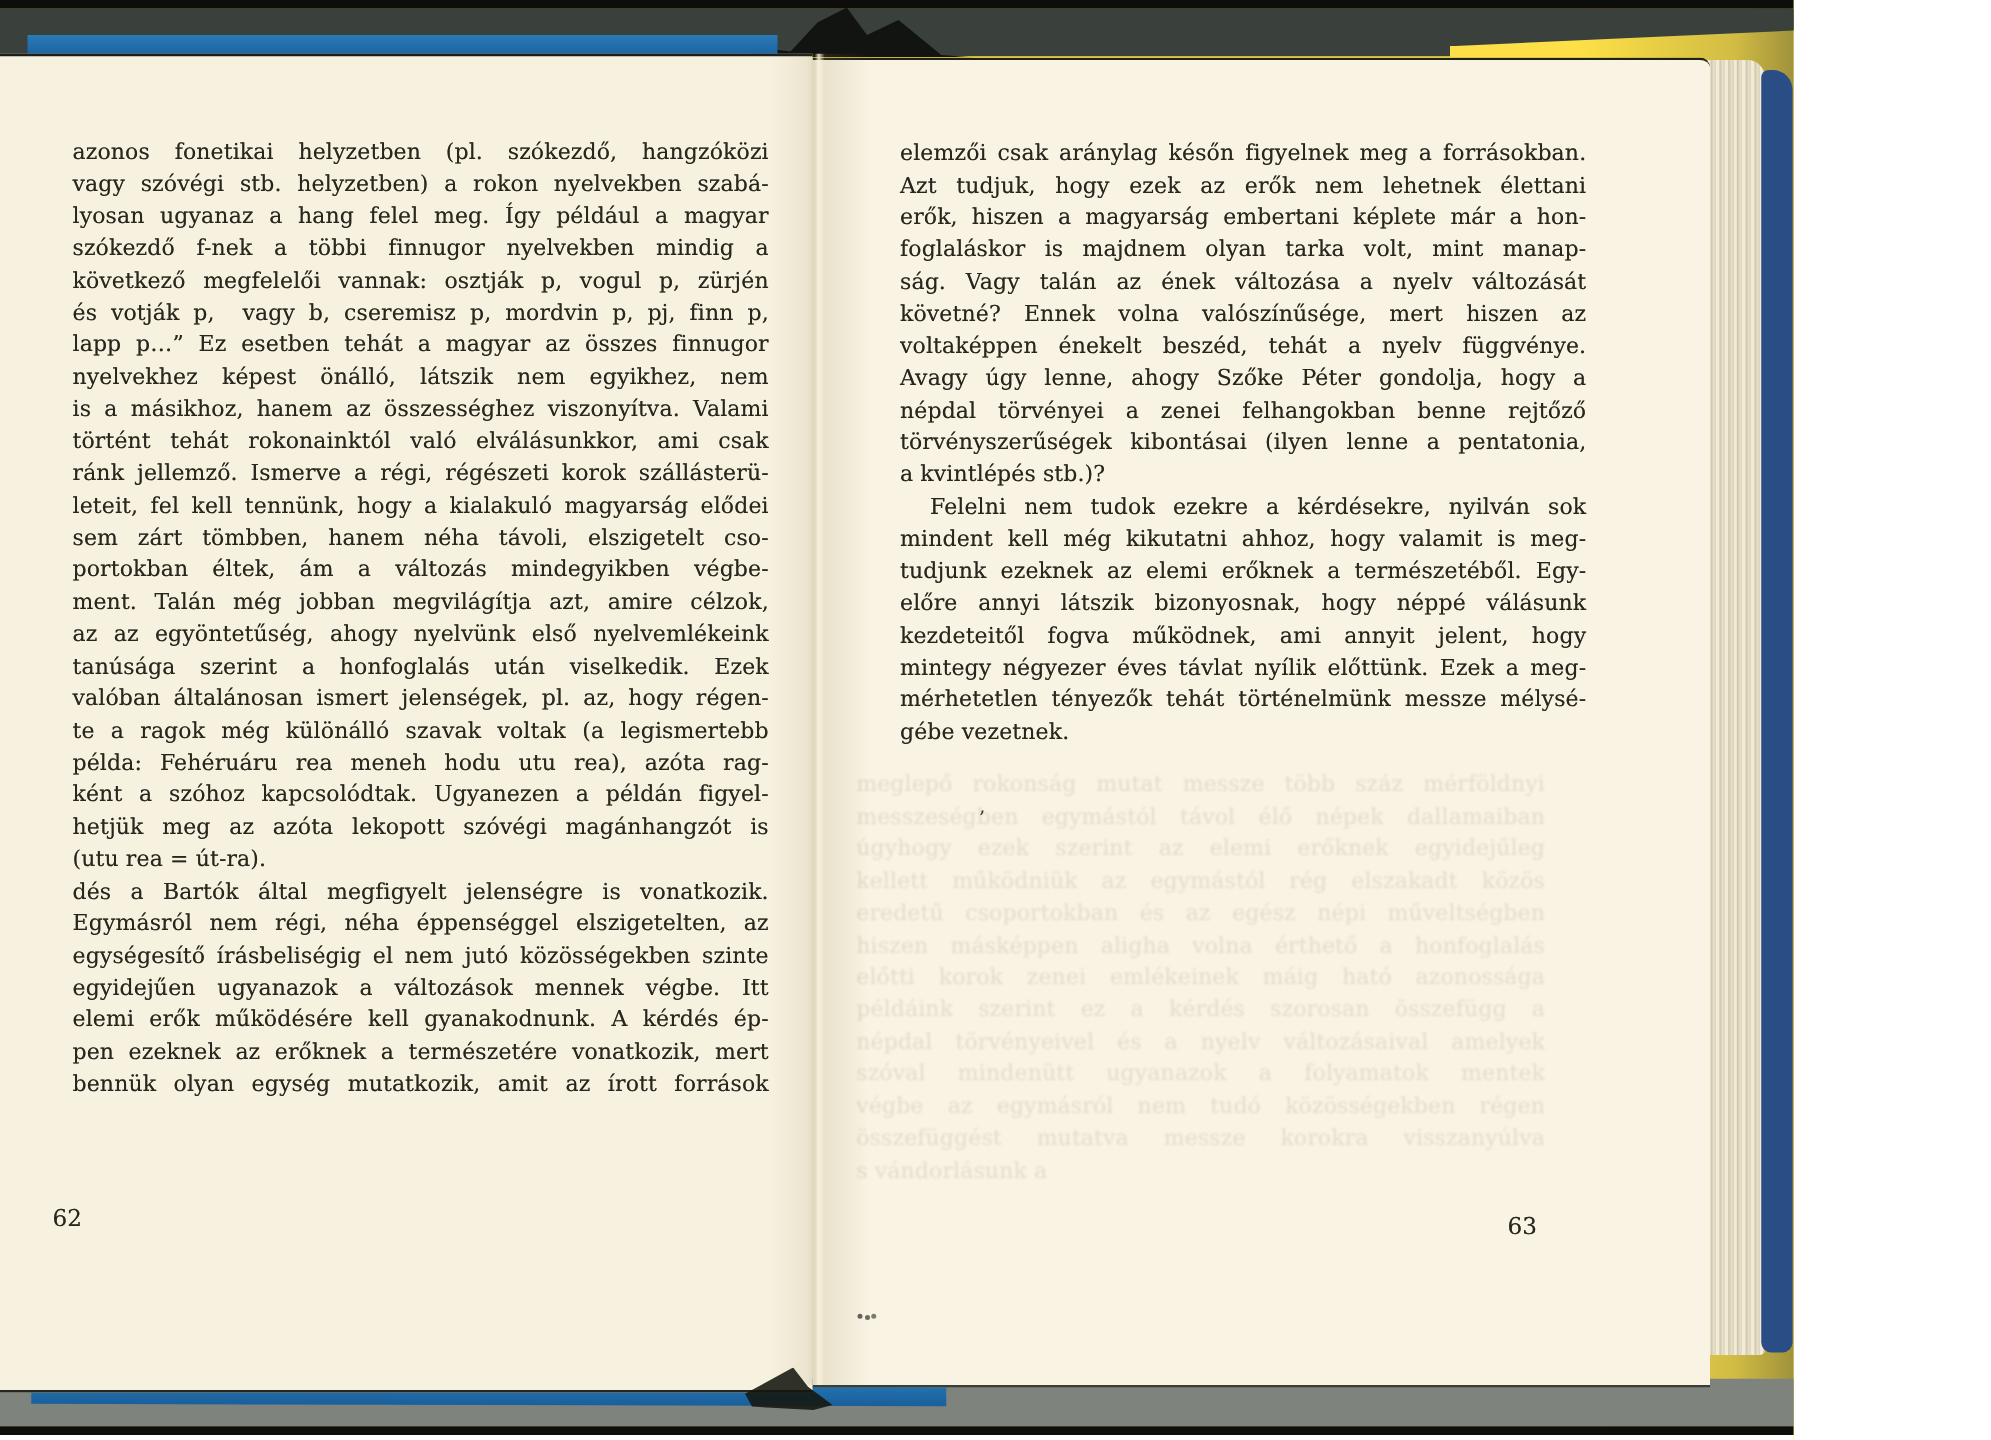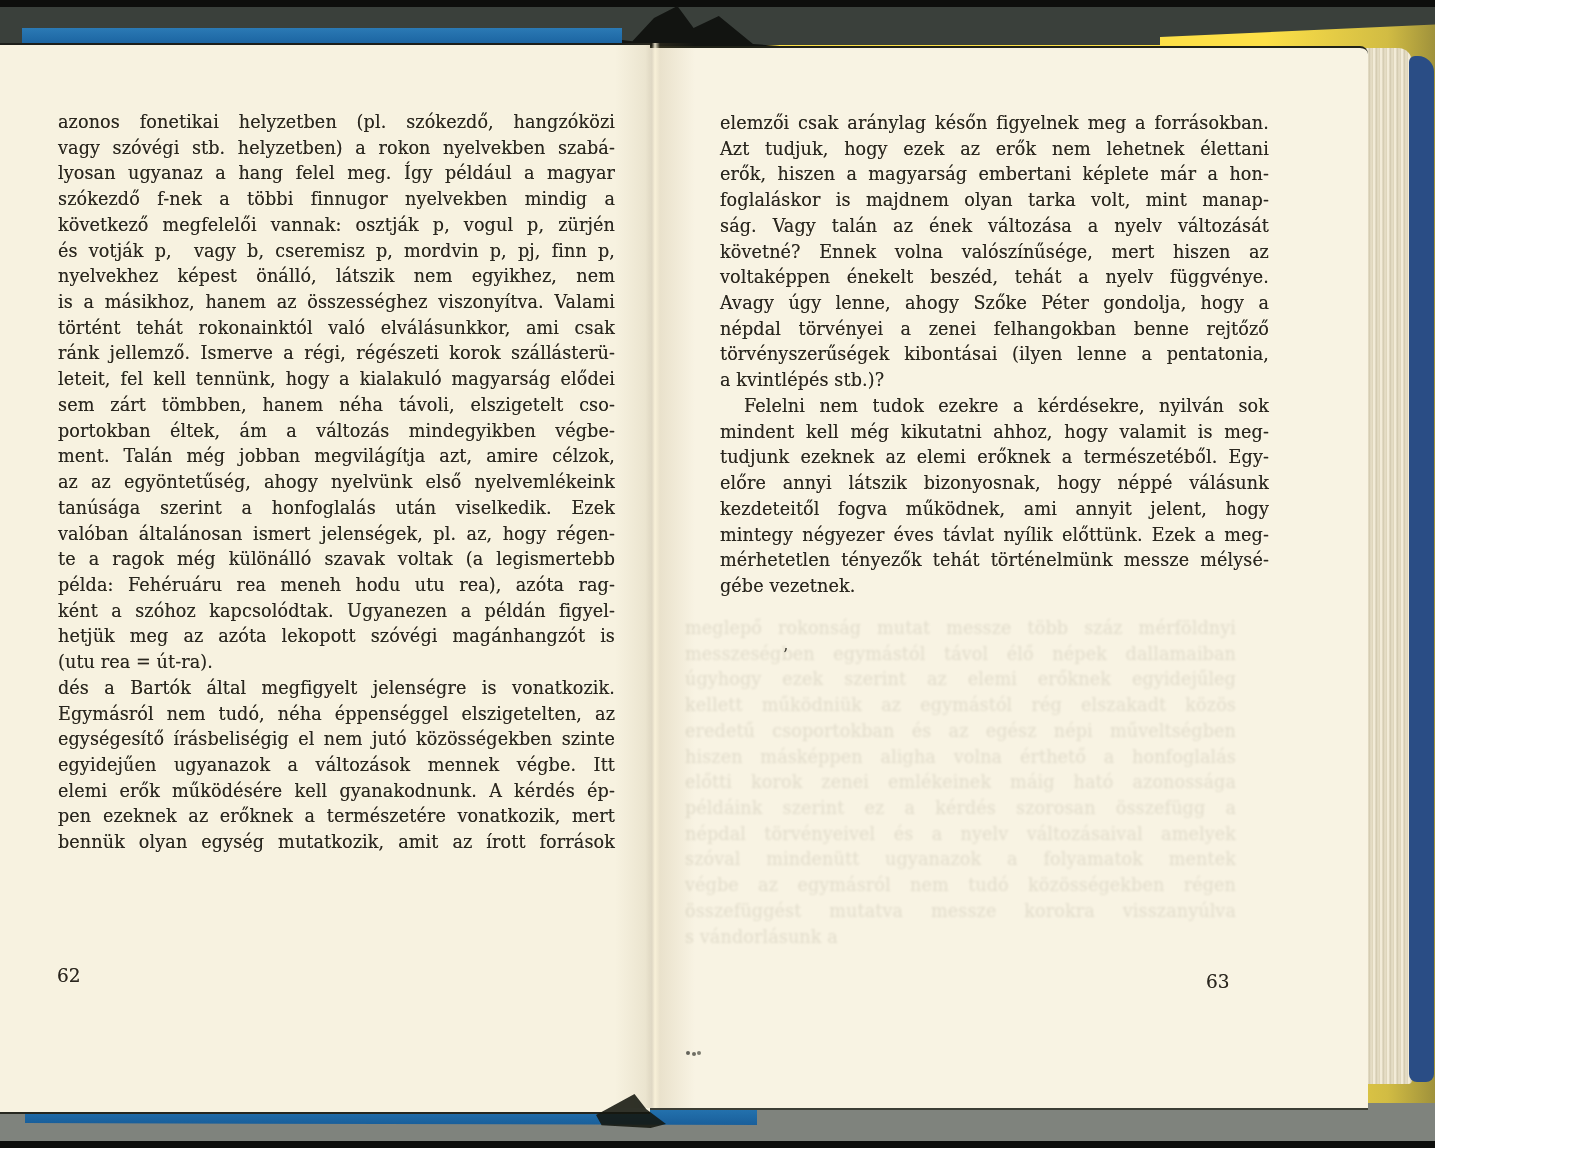--- a/index.html
+++ b/index.html
@@ -50,21 +50,21 @@
     letter-spacing:.1px;text-shadow:0 0 .4px rgba(40,35,25,.55);}
   .text-left{left:58px;top:110px;width:557px;}
   .text-right{left:701px;top:111px;width:549px;margin-left:19px;}
   .tline{text-align:justify;text-align-last:justify;white-space:pre-wrap;}
   .tline.nojust{text-align-last:left;}
   .tline.indent{text-indent:24px;}
   .ghost{left:685px;top:616px;width:551px;color:#6b654c;opacity:.16;filter:blur(.8px);
     text-shadow:none;z-index:3;}
   .page-number{position:absolute;z-index:4;font-size:18.5px;color:#2a261e;
     text-shadow:0 0 .4px rgba(40,35,25,.5);}
-  .pn-left{left:57px;top:965px;}
+  .pn-left{left:42px;top:965px;}
   .pn-right{left:1206px;top:971px;}
 
   
   .ink-speck{position:absolute;left:686px;top:1051px;width:4px;height:4px;border-radius:50%;
     background:#4a4a43;box-shadow:6px 1px 0 #55554c,11px 0 0 #67675c;opacity:.85;z-index:5;}
   .stray-mark{position:absolute;left:783px;top:645px;font-size:16px;color:#3a372e;z-index:4;}
 </style>
 </head>
 <body>
 
@@ -91,38 +91,39 @@
   <div class="gutter-shade"></div>
   <div class="bottom-gutter-wedge"></div>
 
   <div class="textblock text-left">
       <div class="tline">azonos fonetikai helyzetben (pl. szókezdő, hangzóközi</div>
       <div class="tline">vagy szóvégi stb. helyzetben) a rokon nyelvekben szabá-</div>
       <div class="tline">lyosan ugyanaz a hang felel meg. Így például a magyar</div>
       <div class="tline">szókezdő f-nek a többi finnugor nyelvekben mindig a</div>
       <div class="tline">következő megfelelői vannak: osztják p, vogul p, zürjén</div>
       <div class="tline">és votják p,  vagy b, cseremisz p, mordvin p, pj, finn p,</div>
+      <div class="tline">lapp p…” Ez esetben tehát a magyar az összes finnugor</div>
       <div class="tline">nyelvekhez képest önálló, látszik nem egyikhez, nem</div>
       <div class="tline">is a másikhoz, hanem az összességhez viszonyítva. Valami</div>
       <div class="tline">történt tehát rokonainktól való elválásunkkor, ami csak</div>
       <div class="tline">ránk jellemző. Ismerve a régi, régészeti korok szállásterü-</div>
       <div class="tline">leteit, fel kell tennünk, hogy a kialakuló magyarság elődei</div>
       <div class="tline">sem zárt tömbben, hanem néha távoli, elszigetelt cso-</div>
       <div class="tline">portokban éltek, ám a változás mindegyikben végbe-</div>
       <div class="tline">ment. Talán még jobban megvilágítja azt, amire célzok,</div>
       <div class="tline">az az egyöntetűség, ahogy nyelvünk első nyelvemlékeink</div>
       <div class="tline">tanúsága szerint a honfoglalás után viselkedik. Ezek</div>
       <div class="tline">valóban általánosan ismert jelenségek, pl. az, hogy régen-</div>
       <div class="tline">te a ragok még különálló szavak voltak (a legismertebb</div>
       <div class="tline">példa: Fehéruáru rea meneh hodu utu rea), azóta rag-</div>
       <div class="tline">ként a szóhoz kapcsolódtak. Ugyanezen a példán figyel-</div>
       <div class="tline">hetjük meg az azóta lekopott szóvégi magánhangzót is</div>
       <div class="tline nojust">(utu rea = út-ra).</div>
       <div class="tline">dés a Bartók által megfigyelt jelenségre is vonatkozik.</div>
-      <div class="tline">Egymásról nem tudó, néha éppenséggel elszigetelten, az</div>
+      <div class="tline">Egymásról nem régi, néha éppenséggel elszigetelten, az</div>
       <div class="tline">egységesítő írásbeliségig el nem jutó közösségekben szinte</div>
       <div class="tline">egyidejűen ugyanazok a változások mennek végbe. Itt</div>
       <div class="tline">elemi erők működésére kell gyanakodnunk. A kérdés ép-</div>
       <div class="tline">pen ezeknek az erőknek a természetére vonatkozik, mert</div>
       <div class="tline">bennük olyan egység mutatkozik, amit az írott források</div>
     </div>
 
   <div class="textblock text-right">
       <div class="tline">elemzői csak aránylag későn figyelnek meg a forrásokban.</div>
       <div class="tline">Azt tudjuk, hogy ezek az erők nem lehetnek élettani</div>

